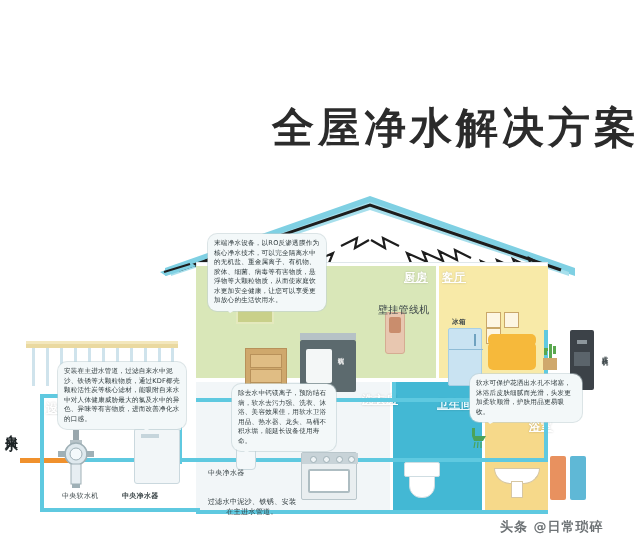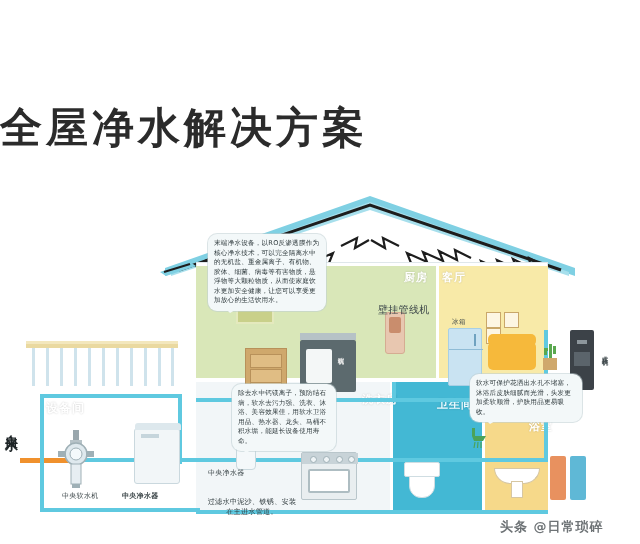--- a/index.html
+++ b/index.html
@@ -8,21 +8,21 @@
     background:#ffffff;
     font-family:"DejaVu Sans","Liberation Sans",sans-serif;
     overflow:hidden;
     position:relative;
   }
   #stage{position:absolute;left:0;top:0;width:640px;height:544px;overflow:hidden;background:#fff;}
 
   
   .title{
     position:absolute;left:0;top:100px;width:640px;
-    text-align:left;
+    text-align:right;
     font-size:42px;
     font-weight:bold;
     letter-spacing:4px;
     color:#2b2b2b;
     font-family:"DejaVu Sans","Liberation Sans",sans-serif;
   }
 
   
   .roof{
     position:absolute;left:165px;top:196px;width:410px;height:80px;
@@ -39,20 +39,21 @@
   .room-kitchen{left:196px;top:266px;width:240px;height:115px;background:#d9e7b8;}
   .room-living {left:436px;top:266px;width:112px;height:115px;background:#f8eaa8;}
   .room-laundry{left:196px;top:381px;width:196px;height:131px;background:#f2f6f8;}
   .room-bath   {left:392px;top:381px;width:92px;height:131px;background:#43b8d4;}
   .room-shower {left:484px;top:381px;width:64px;height:131px;background:#f6d98a;}
 
   .room-label{
     position:absolute;font-size:11px;font-weight:bold;color:#ffffff;
     text-shadow:0 0 2px rgba(0,0,0,.20);
     letter-spacing:1px;
+    text-decoration:underline;
   }
   .lbl-kitchen{left:404px;top:270px;color:#ffffff;}
   .lbl-living {left:442px;top:270px;color:#ffffff;}
   .lbl-laundry{left:362px;top:392px;color:#ffffff;}
   .lbl-bath   {left:437px;top:397px;color:#eafaff;}
   .lbl-shower {left:529px;top:419px;color:#ffffff;}
   .lbl-equip  {left:46px;top:400px;color:#ffffff;font-size:12px;}
 
   
   .equip-room{
@@ -100,21 +101,21 @@
     white-space:nowrap;
   }
   .cap-v{
     position:absolute;font-size:7px;color:#3c4649;letter-spacing:1px;
     writing-mode:vertical-rl;
   }
   .cap-prefilter{left:62px;top:491px;}
   .cap-central  {left:122px;top:491px;font-weight:bold;}
   .cap-softener {left:208px;top:468px;}
   .cap-wallpipe {left:378px;top:303px;font-size:10px;}
-  .cap-fridge   {left:452px;top:318px;font-size:6.6px;}
+  .cap-fridge   {left:452px;top:318px;font-size:6.6px;font-weight:bold;}
   .cap-dishw    {left:336px;top:352px;writing-mode:vertical-rl;font-size:6.4px;color:#f2f2f2;}
   .cap-standing {left:600px;top:350px;writing-mode:vertical-rl;font-size:6.6px;color:#3c4649;}
 
   .tapwater{
     position:absolute;left:6px;top:424px;width:14px;
     writing-mode:vertical-rl;font-size:13px;font-weight:bold;color:#1d2426;letter-spacing:2px;
   }
 
   
   .obj{position:absolute;box-sizing:border-box;}
@@ -357,20 +358,21 @@
 
   <div class="obj central">
     <div class="capt"></div>
     <div class="lbl2"></div>
   </div>
   <div class="cap cap-central">中央净水器</div>
 
   <div class="tapwater">自来水</div>
 
   <div class="bubble b-ro">末端净水设备，以RO反渗透膜作为核心净水技术，可以完全隔离水中的无机盐、重金属离子、有机物、胶体、细菌、病毒等有害物质，悬浮物等大颗粒物质，从而使家庭饮水更加安全健康，让您可以享受更加放心的生活饮用水。</div>
+  <div class="bubble b-pre">安装在主进水管道，过滤自来水中泥沙、铁锈等大颗粒物质，通过KDF椰壳颗粒活性炭等核心滤材，能吸附自来水中对人体健康威胁最大的氯及水中的异色、异味等有害物质，进而改善净化水的口感。</div>
   <div class="bubble b-shower">软水可保护花洒出水孔不堵塞，沐浴后皮肤细腻而光滑，头发更加柔软顺滑，护肤用品更易吸收。</div>
   <div class="bubble b-soft">除去水中钙镁离子，预防结石病，软水去污力强、洗衣、沐浴、美容效果佳，用软水卫浴用品、热水器、龙头、马桶不积水垢，能延长设备使用寿命。</div>
   <div class="bubble b-cwf">过滤水中泥沙、铁锈、安装在主进水管道。</div>
 
   <div class="wm-logo">
     <span style="font-size:13px;color:#6e7376;font-weight:bold;letter-spacing:1px;">头条 @日常琐碎</span>
   </div>
 
 </div>
 

